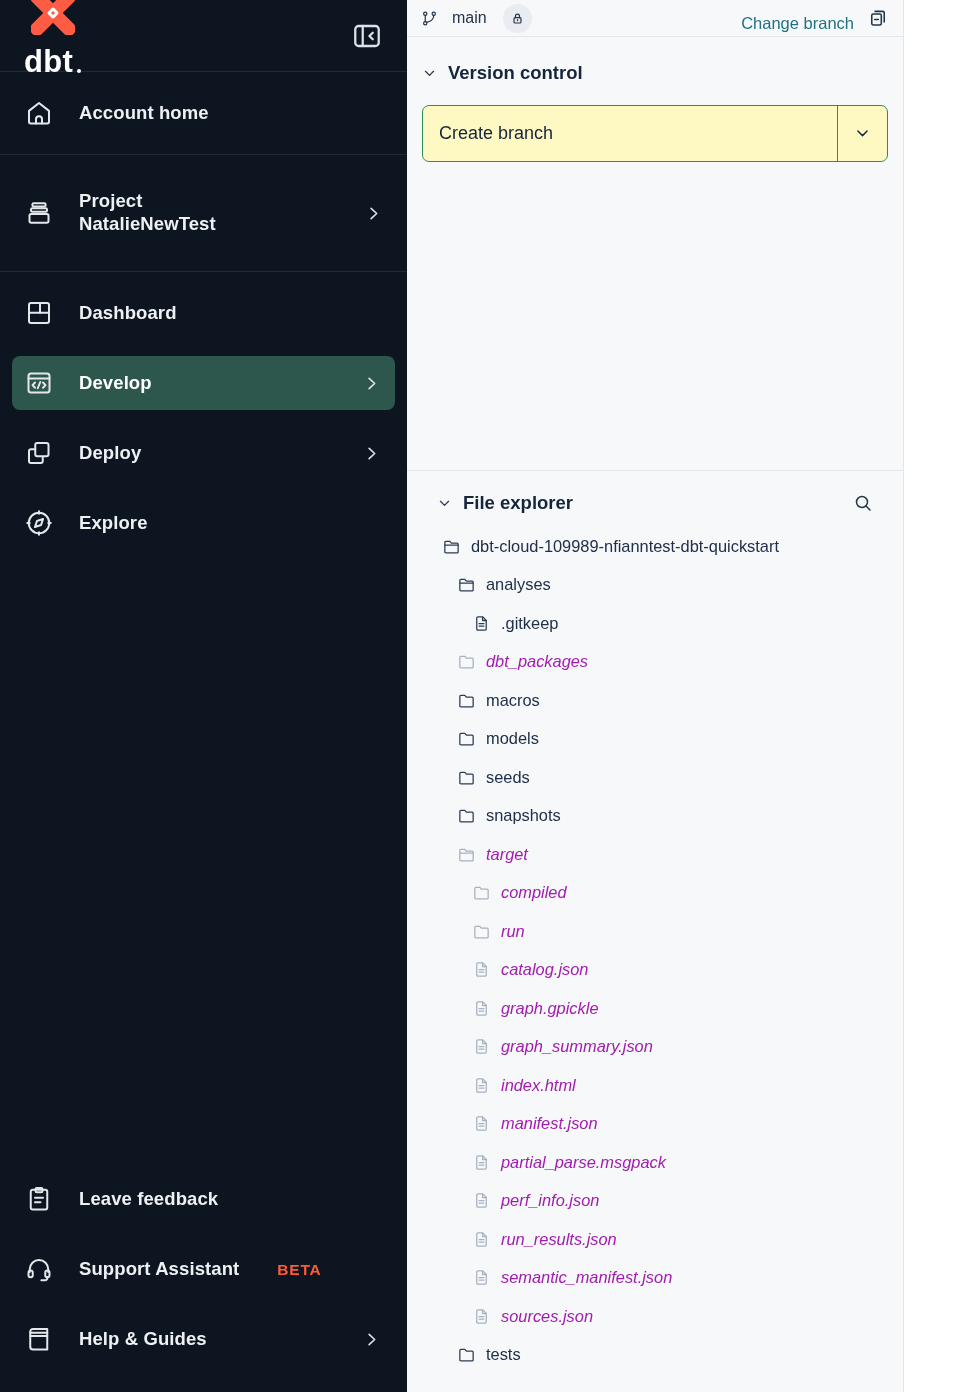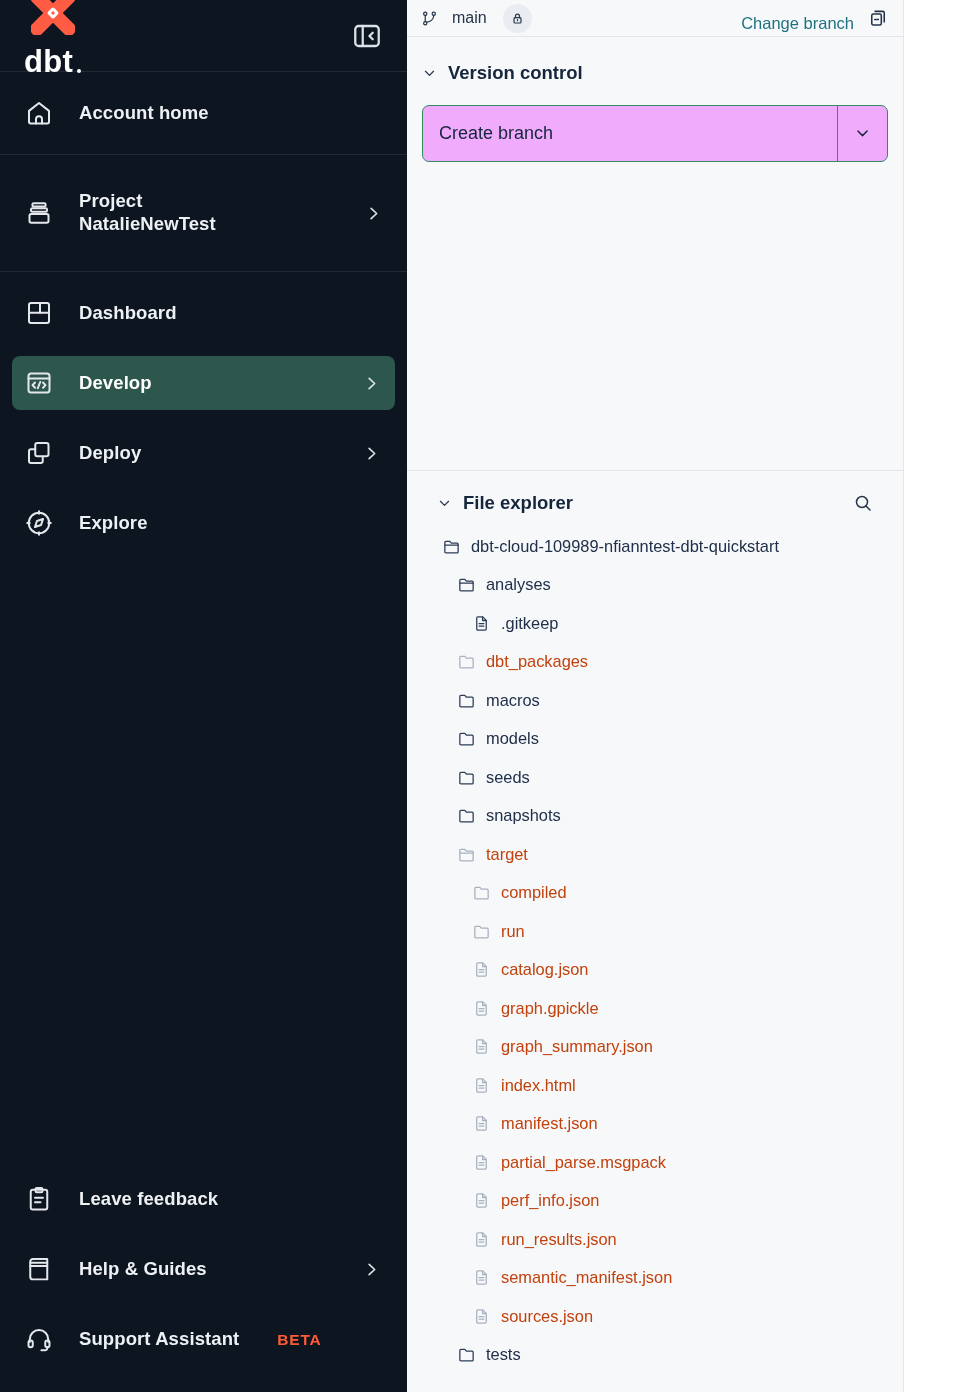--- a/index.html
+++ b/index.html
@@ -110,21 +110,21 @@
     padding-top: 25px;
     font-size: 18.5px; font-weight: 700; color: #15263c;
     cursor: pointer;
   }
   .section-header .hdr-chevron { width: 15px; height: 15px; color: #2a3950; }
   .search-btn { margin-left: auto; color: #243449; cursor: pointer; }
 
   .create-branch {
     margin-top: 21px; height: 57px;
     display: flex;
-    background: #f0abfc;
+    background: #fef9c3;
     border: 1px solid #2f8b60;
     border-radius: 7px;
     overflow: hidden;
     cursor: pointer;
   }
   .cb-main {
     flex: 1; display: flex; align-items: center;
     padding-left: 16px;
     font-size: 18px; color: #15263c;
     border-right: 1px solid #2f8b60;
@@ -135,21 +135,21 @@
   .fe-section .section-header { padding-top: 21px; }
 
   .tree { margin-top: 13px; }
   .tree-row {
     height: 38.5px;
     display: flex; align-items: center; gap: 10px;
     font-size: 16.4px; color: #20304a;
     cursor: pointer; white-space: nowrap;
   }
   .tree-row .tree-icon { width: 19px; height: 19px; flex-shrink: 0; color: #2c3c55; }
-  .tree-row.muted { color: #c2410c; }
+  .tree-row.muted { color: #a21caf; font-style: italic; }
   .tree-row.muted .tree-icon { color: #a8b1c0; }
 
   .editor-strip { flex: 1; background: #ffffff; }
 </style>
 </head>
 <body>
 
 <aside class="sidebar">
   <div class="sb-header">
     <div class="logo">
@@ -255,41 +255,41 @@
             <rect x="9.2" y="3.2" width="5.6" height="3.4" rx="1"></rect>
             <line x1="8.8" y1="11" x2="15.2" y2="11"></line>
             <line x1="8.8" y1="14.6" x2="13.2" y2="14.6"></line>
           </svg>
         </span>
         <span class="nav-label"><span>Leave feedback</span></span>
       </div>
       <div class="nav-item">
         <span class="nav-icon">
           <svg viewBox="0 0 24 24" fill="none" stroke="currentColor" stroke-linecap="round" stroke-linejoin="round" stroke-width="1.6">
+            <path d="M4.6 14.4v-2.2a7.4 7.4 0 0 1 14.8 0v2.2"></path>
+            <rect x="3.6" y="13.2" width="3.4" height="5.4" rx="1.6"></rect>
+            <rect x="17" y="13.2" width="3.4" height="5.4" rx="1.6"></rect>
+            <path d="M18.7 18.6v.6a1.8 1.8 0 0 1-1.8 1.8h-3"></path>
+          </svg>
+        </span>
+        <span class="nav-label"><span>Support Assistant</span></span>
+        <span class="badge-beta">BETA</span>
+      </div>
+      <div class="nav-item">
+        <span class="nav-icon">
+          <svg viewBox="0 0 24 24" fill="none" stroke="currentColor" stroke-linecap="round" stroke-linejoin="round" stroke-width="1.6">
             <path d="M5 6.2A2.2 2.2 0 0 1 7.2 4h11.4v16.3H7.2A2.2 2.2 0 0 1 5 18.1Z"></path>
             <line x1="5" y1="7" x2="18.6" y2="7"></line>
             <line x1="5" y1="9.6" x2="18.6" y2="9.6"></line>
           </svg>
         </span>
         <span class="nav-label"><span>Help &amp; Guides</span></span>
         <span class="sb-chevron"><svg viewBox="0 0 24 24" fill="none" stroke="currentColor" stroke-linecap="round" stroke-linejoin="round" stroke-width="2">
             <polyline points="9,5.5 16,12 9,18.5"></polyline>
           </svg></span>
-      </div>
-      <div class="nav-item">
-        <span class="nav-icon">
-          <svg viewBox="0 0 24 24" fill="none" stroke="currentColor" stroke-linecap="round" stroke-linejoin="round" stroke-width="1.6">
-            <path d="M4.6 14.4v-2.2a7.4 7.4 0 0 1 14.8 0v2.2"></path>
-            <rect x="3.6" y="13.2" width="3.4" height="5.4" rx="1.6"></rect>
-            <rect x="17" y="13.2" width="3.4" height="5.4" rx="1.6"></rect>
-            <path d="M18.7 18.6v.6a1.8 1.8 0 0 1-1.8 1.8h-3"></path>
-          </svg>
-        </span>
-        <span class="nav-label"><span>Support Assistant</span></span>
-        <span class="badge-beta">BETA</span>
       </div>
     </nav>
 </aside>
 
 <section class="panel">
 
   <div class="topbar">
     <span class="ico i17" style="color:#243449">
         <svg viewBox="0 0 24 24" fill="none" stroke="currentColor" stroke-linecap="round" stroke-linejoin="round" stroke-width="1.7">
           <circle cx="6" cy="5.4" r="2.3"></circle>

